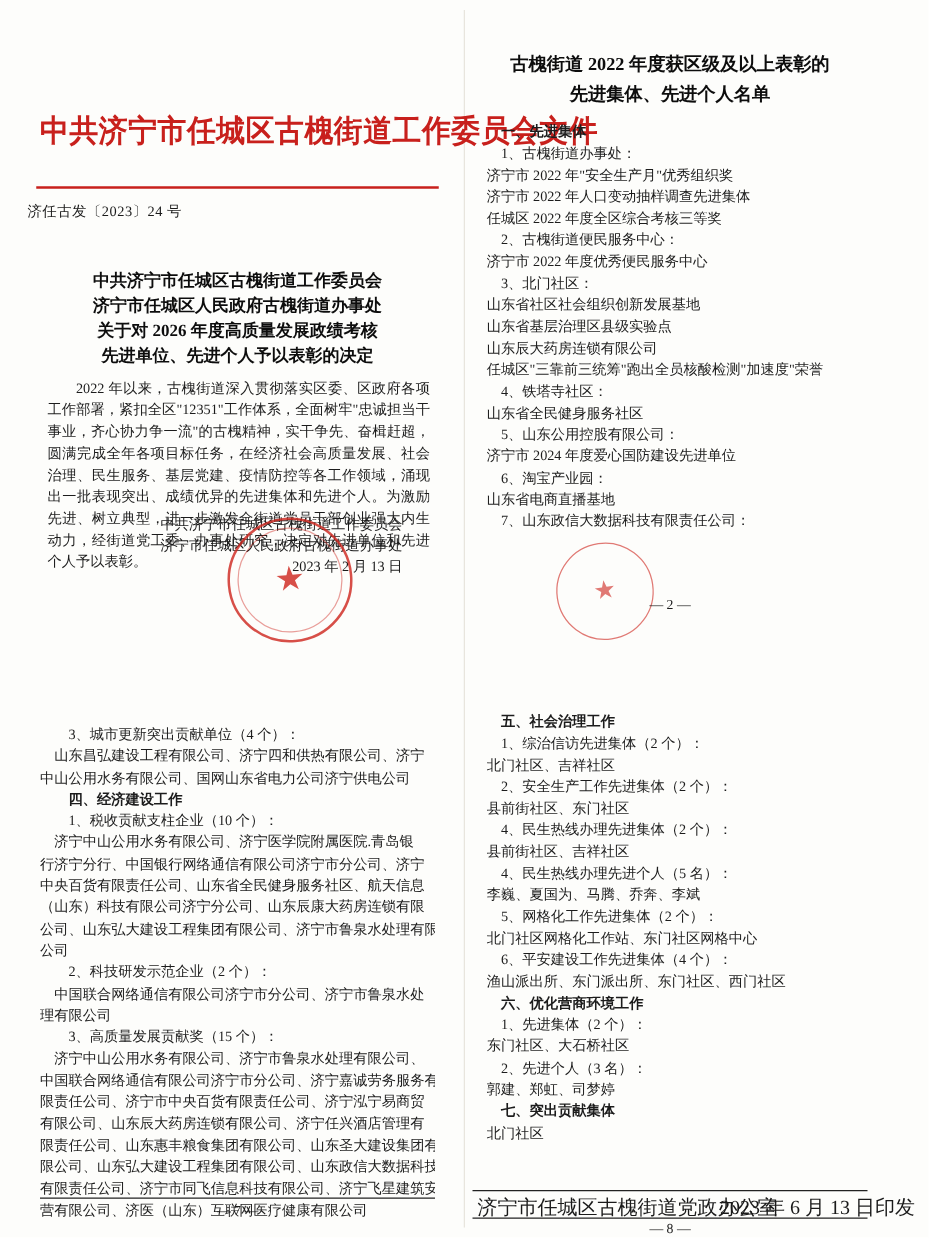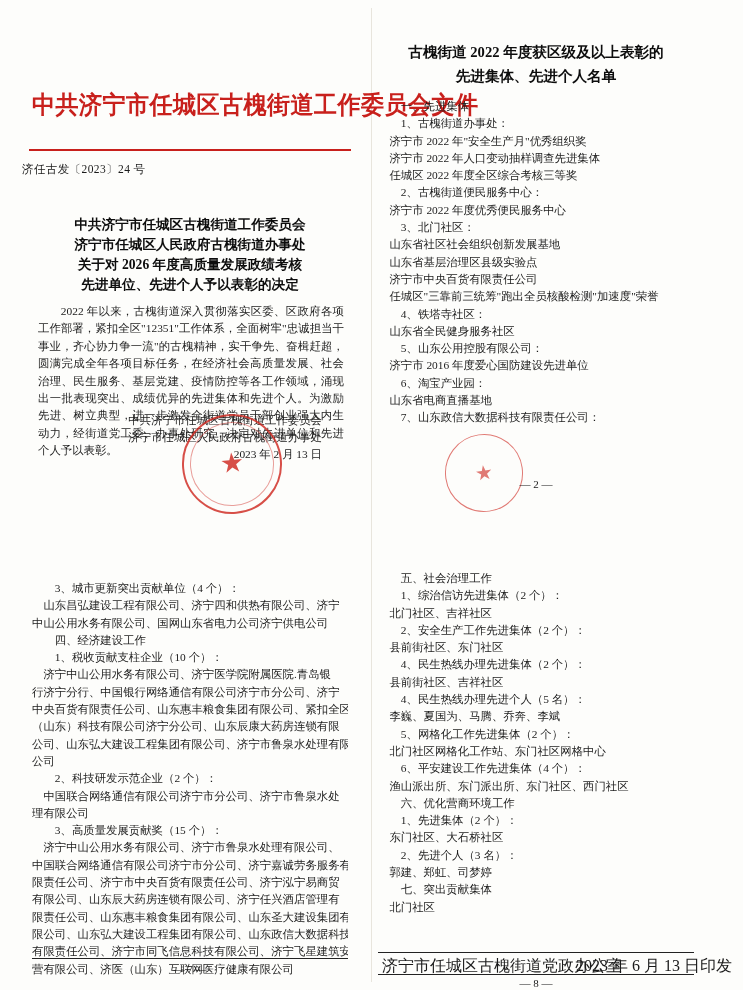--- a/index.html
+++ b/index.html
@@ -150,21 +150,21 @@
   .list-block {
     position: absolute;
     width: 316px;
     font-size: 11.4px;
     line-height: 17.3px;
     color: #1c1c1c;
   }
   .list-block .ln { white-space: nowrap; overflow: hidden; }
   .list-block .ln.indent { text-indent: 2em; }
   .list-block .ln.indent2 { text-indent: 1em; }
-  .list-block .ln.head { font-weight: normal; text-indent: 2em; }
+  .list-block .ln.head { font-weight: bold; text-indent: 2em; }
 
   
   .right-title {
     position: absolute;
     left: 18px;
     top: 40px;
     width: 316px;
     text-align: center;
     font-weight: bold;
     font-size: 14.6px;
@@ -250,21 +250,21 @@
     </div>
 
     <div class="list-block" id="left-lower" style="left:18px; top:580px;">
         <div class="ln indent">3、城市更新突出贡献单位（4 个）：</div>
         <div class="ln indent2">山东昌弘建设工程有限公司、济宁四和供热有限公司、济宁</div>
         <div class="ln">中山公用水务有限公司、国网山东省电力公司济宁供电公司</div>
         <div class="ln head">四、经济建设工作</div>
         <div class="ln indent">1、税收贡献支柱企业（10 个）：</div>
         <div class="ln indent2">济宁中山公用水务有限公司、济宁医学院附属医院.青岛银</div>
         <div class="ln">行济宁分行、中国银行网络通信有限公司济宁市分公司、济宁</div>
-        <div class="ln">中央百货有限责任公司、山东惠丰粮食集团有限公司、紧扣全区</div>
+        <div class="ln">中央百货有限责任公司、山东省全民健身服务社区、航天信息</div>
         <div class="ln">（山东）科技有限公司济宁分公司、山东辰康大药房连锁有限</div>
         <div class="ln">公司、山东弘大建设工程集团有限公司、济宁市鲁泉水处理有限</div>
         <div class="ln">公司</div>
         <div class="ln indent">2、科技研发示范企业（2 个）：</div>
         <div class="ln indent2">中国联合网络通信有限公司济宁市分公司、济宁市鲁泉水处</div>
         <div class="ln">理有限公司</div>
         <div class="ln indent">3、高质量发展贡献奖（15 个）：</div>
         <div class="ln indent2">济宁中山公用水务有限公司、济宁市鲁泉水处理有限公司、</div>
         <div class="ln">中国联合网络通信有限公司济宁市分公司、济宁嘉诚劳务服务有</div>
         <div class="ln">限责任公司、济宁市中央百货有限责任公司、济宁泓宁易商贸</div>
@@ -290,26 +290,26 @@
         <div class="ln head">一、先进集体</div>
         <div class="ln indent">1、古槐街道办事处：</div>
         <div class="ln indent2">济宁市 2022 年"安全生产月"优秀组织奖</div>
         <div class="ln indent2">济宁市 2022 年人口变动抽样调查先进集体</div>
         <div class="ln indent2">任城区 2022 年度全区综合考核三等奖</div>
         <div class="ln indent">2、古槐街道便民服务中心：</div>
         <div class="ln indent2">济宁市 2022 年度优秀便民服务中心</div>
         <div class="ln indent">3、北门社区：</div>
         <div class="ln indent2">山东省社区社会组织创新发展基地</div>
         <div class="ln indent2">山东省基层治理区县级实验点</div>
-        <div class="ln indent2">济宁市中央百货有限责任公司</div>
+        <div class="ln indent2">山东辰大药房连锁有限公司</div>
         <div class="ln indent2">任城区"三靠前三统筹"跑出全员核酸检测"加速度"荣誉</div>
         <div class="ln indent">4、铁塔寺社区：</div>
         <div class="ln indent2">山东省全民健身服务社区</div>
         <div class="ln indent">5、山东公用控股有限公司：</div>
-        <div class="ln indent2">济宁市 2016 年度爱心国防建设先进单位</div>
+        <div class="ln indent2">济宁市 2024 年度爱心国防建设先进单位</div>
         <div class="ln indent">6、淘宝产业园：</div>
         <div class="ln indent2">山东省电商直播基地</div>
         <div class="ln indent">7、山东政信大数据科技有限责任公司：</div>
       </div>
 
     <div class="right-seal"></div>
 
     <div class="page-num" style="left:18px; top:478px; width:316px;">— 2 —</div>
 
     <div class="list-block" id="right-lower" style="left:18px; top:570px;">

